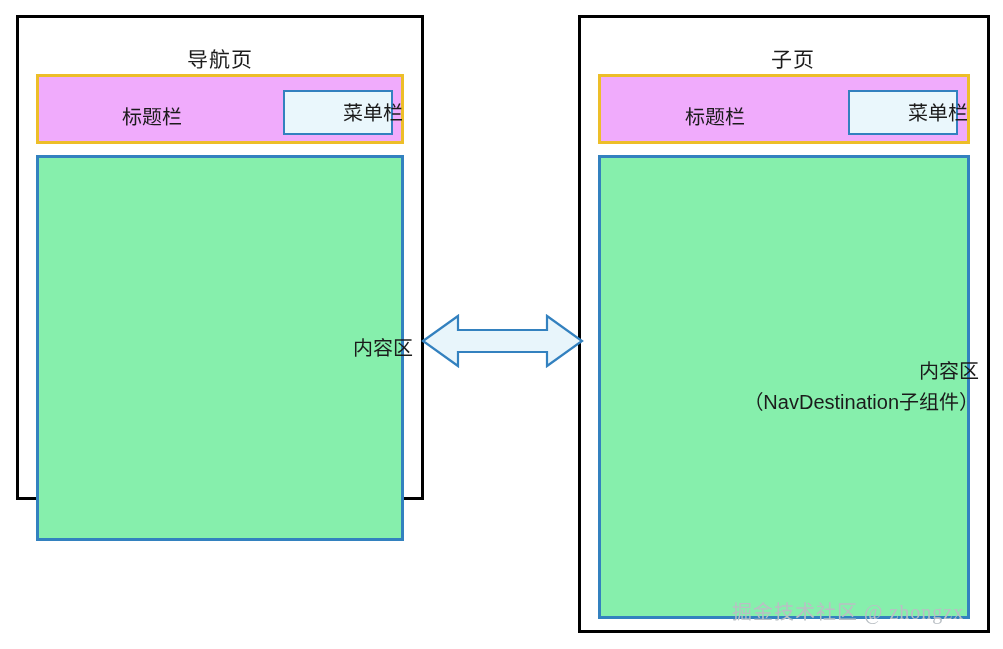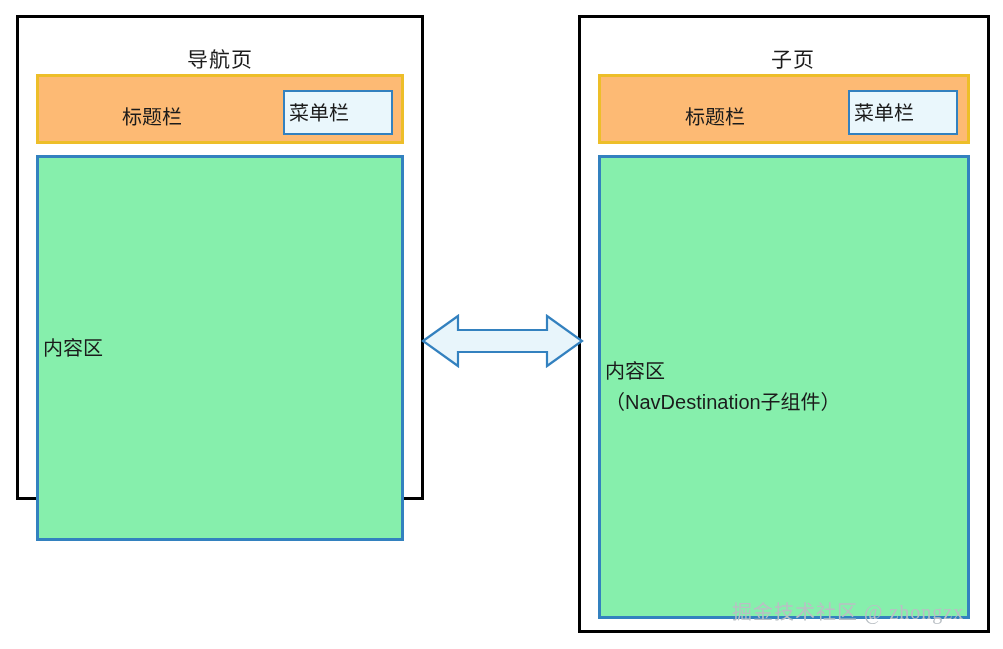--- a/index.html
+++ b/index.html
@@ -40,40 +40,40 @@
     text-align: center;
     font-size: 21px;
     color: #1b1b1b;
     letter-spacing: 1px;
     white-space: nowrap;
   }
 
   
   .box-yellow {
     position: absolute;
-    background: #fdba74;
+    background: #f0abfc;
     border: 3px solid #edbe29;
     box-sizing: border-box;
   }
 
   
   .box-blue {
     position: absolute;
     background: #86efac;
     border: 3px solid #3381bf;
     box-sizing: border-box;
   }
   .box-blue.menu { background: #eaf7fc; border-width: 2px; }
 
   .centered-label {
     position: absolute;
-    left: 4px; top: 50%;
+    left: 12px; top: 50%;
     width: 100%;
     transform: translateY(-50%);
-    text-align: left;
+    text-align: right;
     font-size: 20px;
     color: #1b1b1b;
     white-space: nowrap;
     line-height: 1.55;
   }
   .centered-label .line2 { display: block; }
 
   
   .titlebar-label {
     position: absolute;

